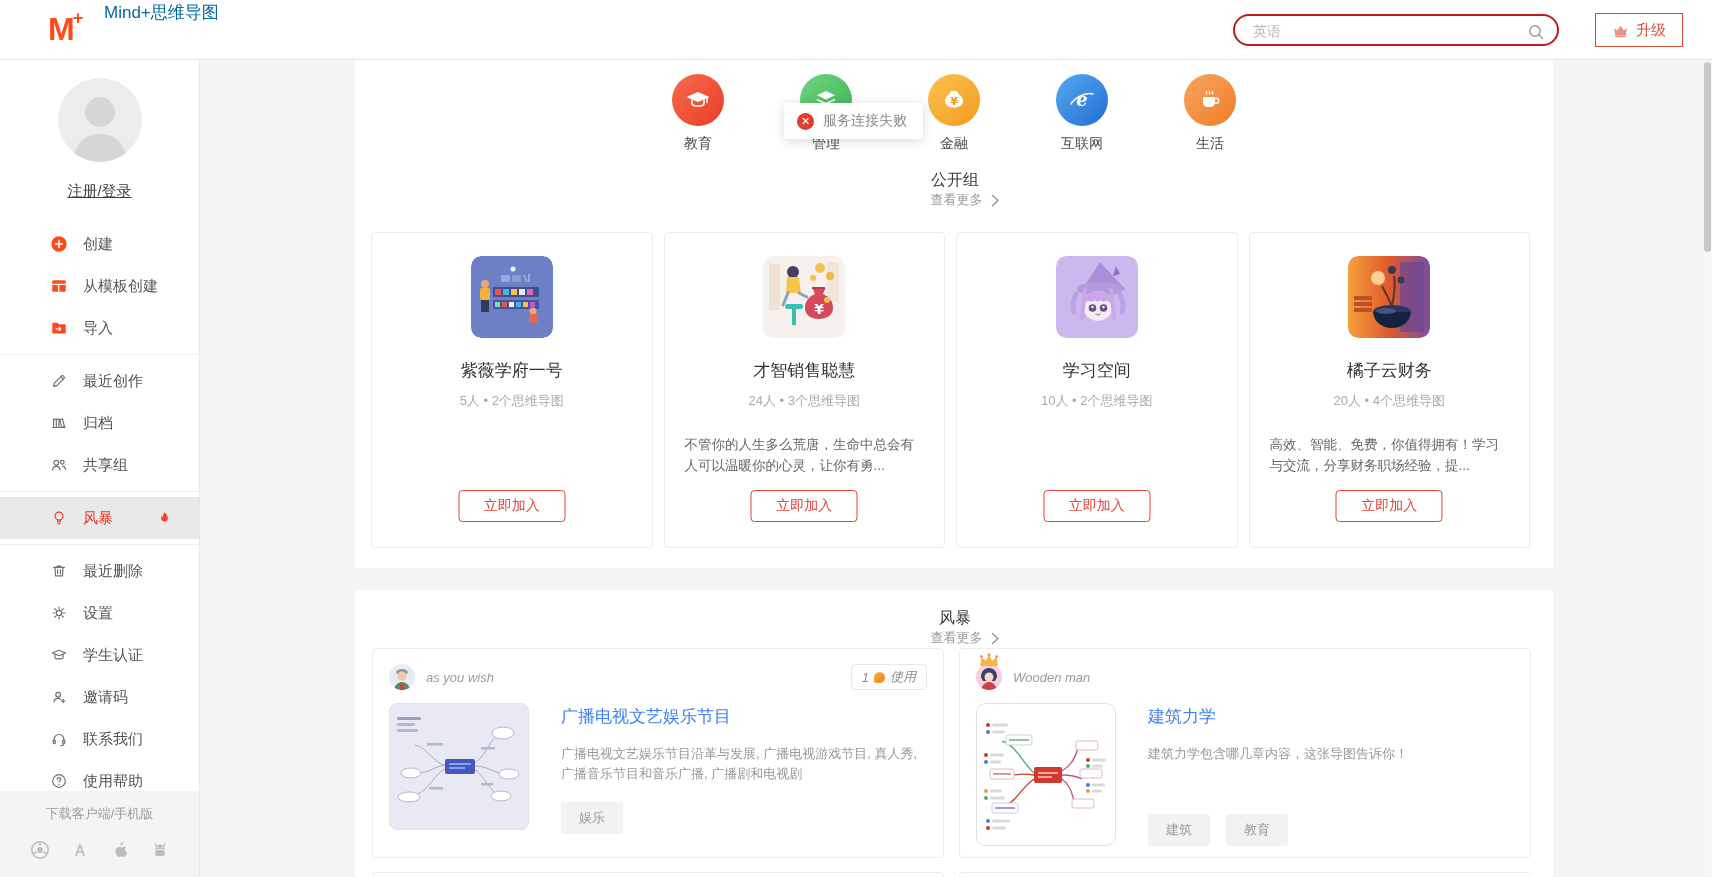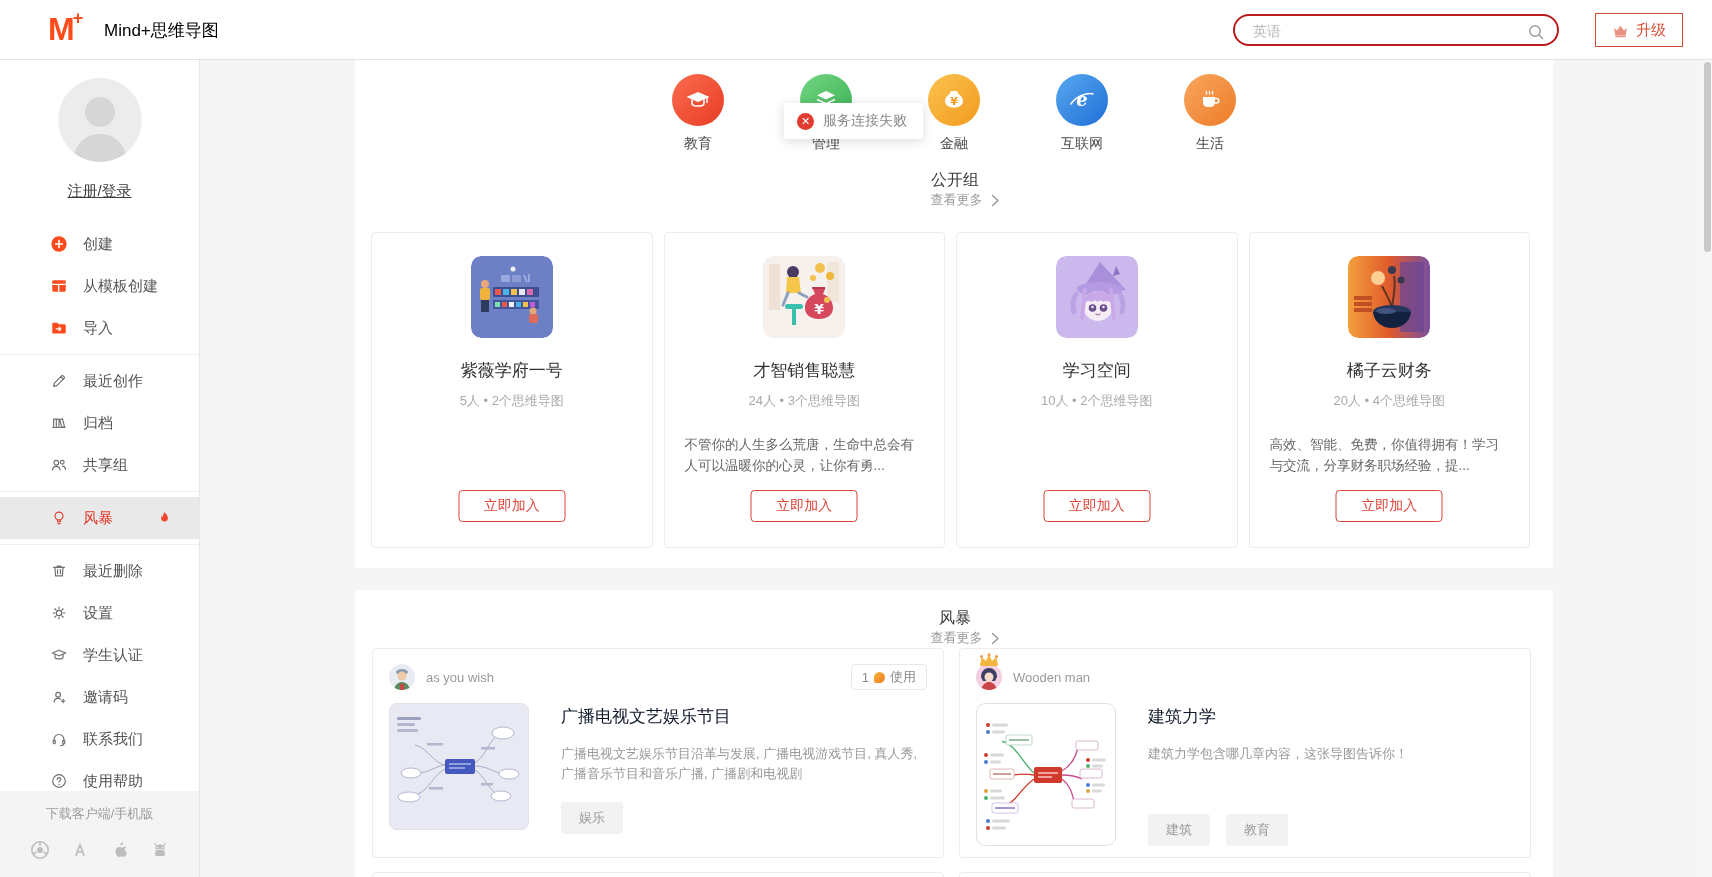--- a/index.html
+++ b/index.html
@@ -5,21 +5,21 @@
   * { margin:0; padding:0; box-sizing:border-box; }
   html,body { width:1712px; height:877px; overflow:hidden; }
   body { font-family:"Liberation Sans","DejaVu Sans",sans-serif; background:#f5f5f6; position:relative; }
 
   
   .header { position:absolute; top:0; left:0; width:1712px; height:60px; background:#fff;
             border-bottom:1px solid #e4e4e4; z-index:10; }
   .logo { position:absolute; left:48px; top:10px; display:flex; align-items:flex-start; cursor:pointer; }
   .logo-m { color:#ff4c1a; font-size:32px; font-weight:bold; line-height:38px; letter-spacing:-2px; }
   .logo-plus { color:#ff4c1a; font-size:18px; font-weight:bold; line-height:16px; }
-  .app-title { position:absolute; left:104px; top:19px; font-size:17px; color:#000000; }
+  .app-title { position:absolute; left:104px; top:1px; font-size:17px; color:#0369a1; }
   .search-box { position:absolute; left:1233px; top:14px; width:326px; height:32px; border:2px solid #b91c1c;
                 border-radius:16px; background:#fff; }
   .search-box input { position:absolute; left:18px; top:4px; width:270px; height:22px; border:none; outline:none;
                 font-size:14px; color:#666; background:transparent; }
   .search-box input::placeholder { color:#b9b9b9; }
   .search-icon { position:absolute; right:12px; top:7px; }
   .upgrade-btn { position:absolute; left:1595px; top:13px; width:88px; height:34px; border:1px solid #cf4a2e;
                  border-radius:0; background:#fff; display:flex; align-items:center; justify-content:center;
                  gap:7px; cursor:pointer; }
   .upgrade-btn span { color:#d8503a; font-size:15px; }
@@ -73,31 +73,31 @@
   .g-meta { margin-top:10px; font-size:13px; color:#aaa; }
   .g-desc { margin-top:24px; padding:0 20px; font-size:13.5px; color:#666; line-height:21px; text-align:left;
             height:42px; overflow:hidden; }
   .join-btn { position:absolute; bottom:25px; left:50%; transform:translateX(-50%); width:107px; height:32px;
               background:#fff; border:1px solid #dc4538; border-radius:4px; color:#dc4538; font-size:14px;
               cursor:pointer; font-family:inherit; }
 
   
   .storm-cards { position:absolute; top:58px; left:17px; right:22px; display:flex; gap:15px; }
   .storm-card { flex:1; height:210px; background:#fff; border:1px solid #ececec; border-radius:4px; padding:15px 16px; position:relative; }
-  .s-head { display:flex; align-items:center; }
+  .s-head { display:flex; align-items:center;font-style:italic; }
   .s-avatar { width:26px; height:26px; border-radius:50%; overflow:hidden; position:relative; }
   .s-crown { position:absolute; top:-11px; left:1px; }
   .s-author { margin-left:11px; font-size:13px; color:#9a9a9a; }
   .usage-badge { margin-left:auto; border:1px solid #e8e8e8; border-radius:4px; padding:3px 10px;
                  font-size:13px; color:#8a8a8a; display:flex; align-items:center; gap:5px; cursor:pointer; }
   .usage-dot { width:11px; height:11px; border-radius:50% 50% 50% 2px; background:linear-gradient(135deg,#fbb03c,#f07f1f); }
   .s-body { display:flex; margin-top:13px; }
   .s-thumb { flex:none; border-radius:8px; overflow:hidden; }
   .s-content { margin-left:32px; flex:1; display:flex; flex-direction:column; padding-top:2px; }
-  .s-title { font-size:17px; color:#0f172a; }
+  .s-title { font-size:17px; color:#3b82f6; }
   .s-desc { margin-top:16px; font-size:13px; color:#999; line-height:20px; max-width:480px; }
   .s-tags { margin-top:auto; display:flex; gap:16px; }
   .s-tag { background:#f2f2f2; color:#999; font-size:13px; padding:7px 18px; border-radius:3px; cursor:pointer; }
   .partial-row { position:absolute; top:282px; left:17px; right:22px; display:flex; gap:15px; }
   .partial-card { flex:1; height:24px; background:#fff; border:1px solid #ececec; border-radius:4px 4px 0 0; }
 
   
   .toast { position:absolute; left:784px; top:103px; z-index:30; background:#fff; border-radius:3px;
            box-shadow:0 2px 12px rgba(0,0,0,0.15); padding:9px 16px 9px 13px; display:flex; align-items:center; gap:9px; }
   .toast-icon { width:17px; height:17px; border-radius:50%; background:#e23b30; color:#fff; font-size:11px;

